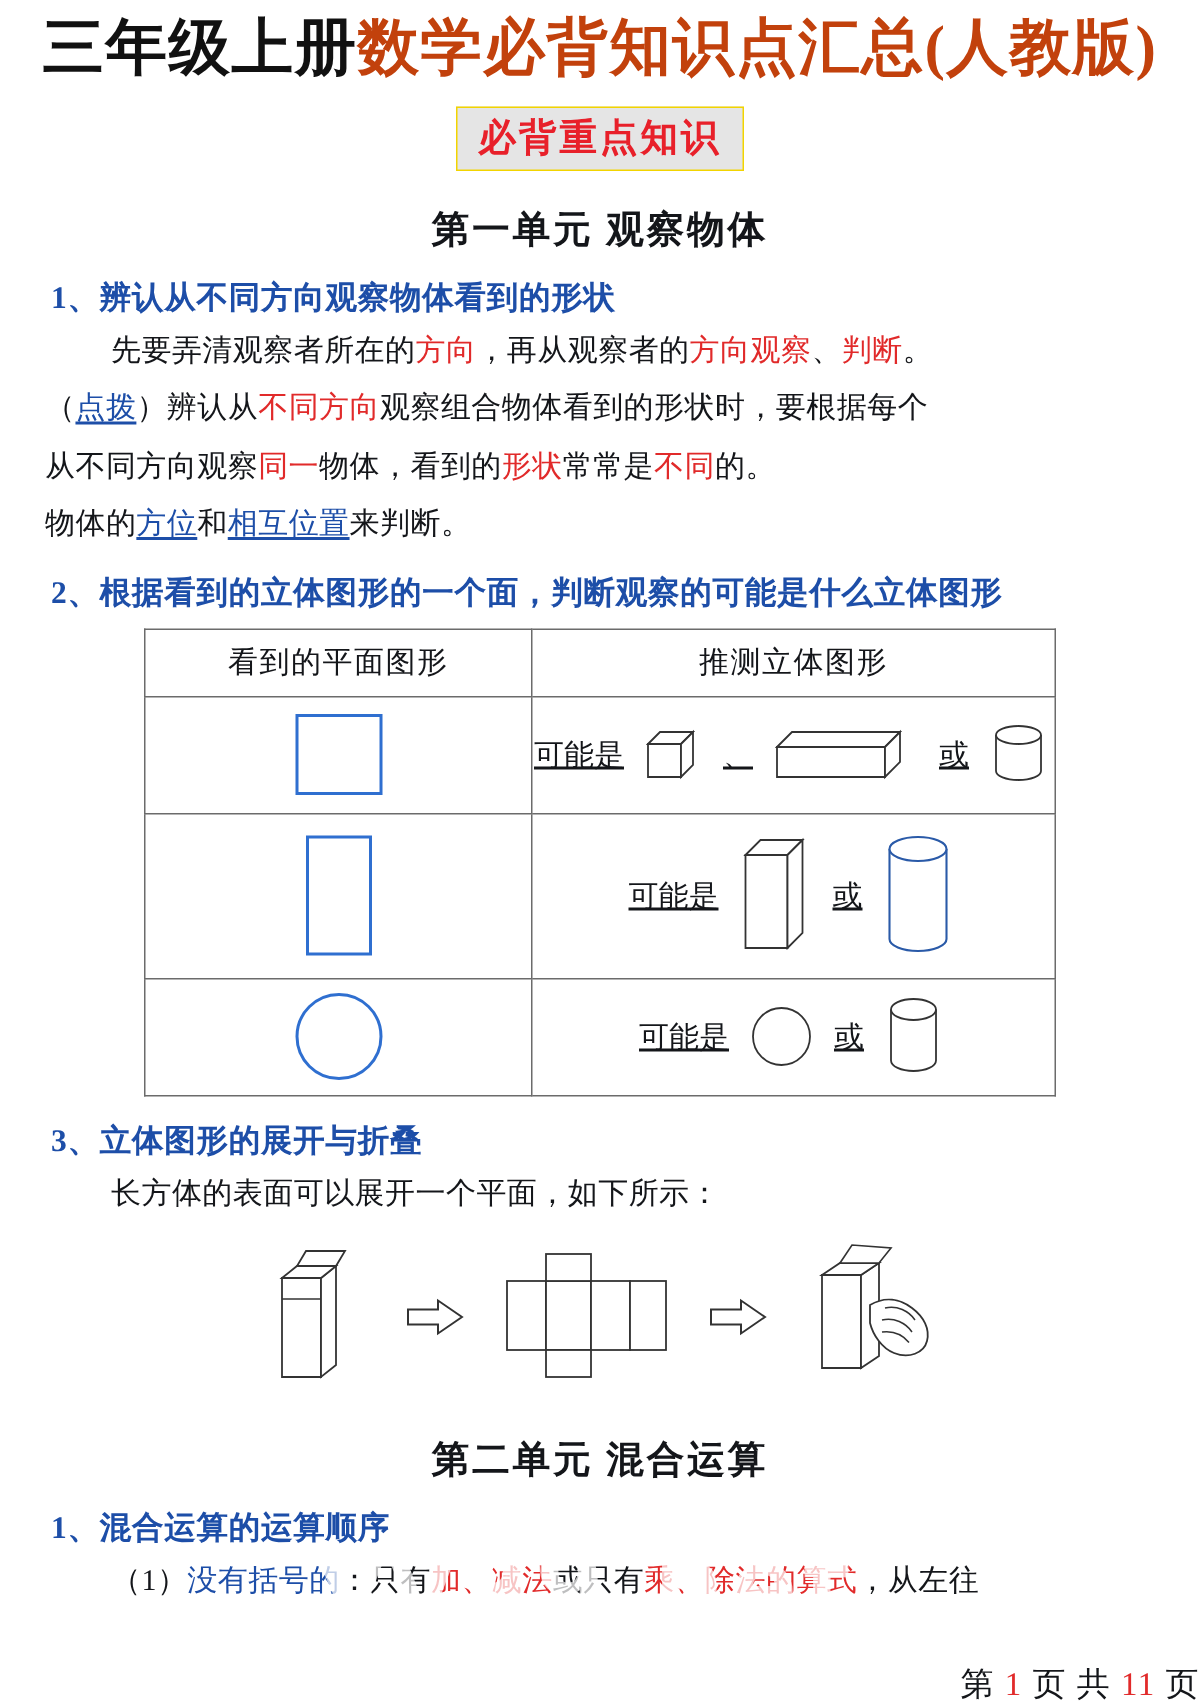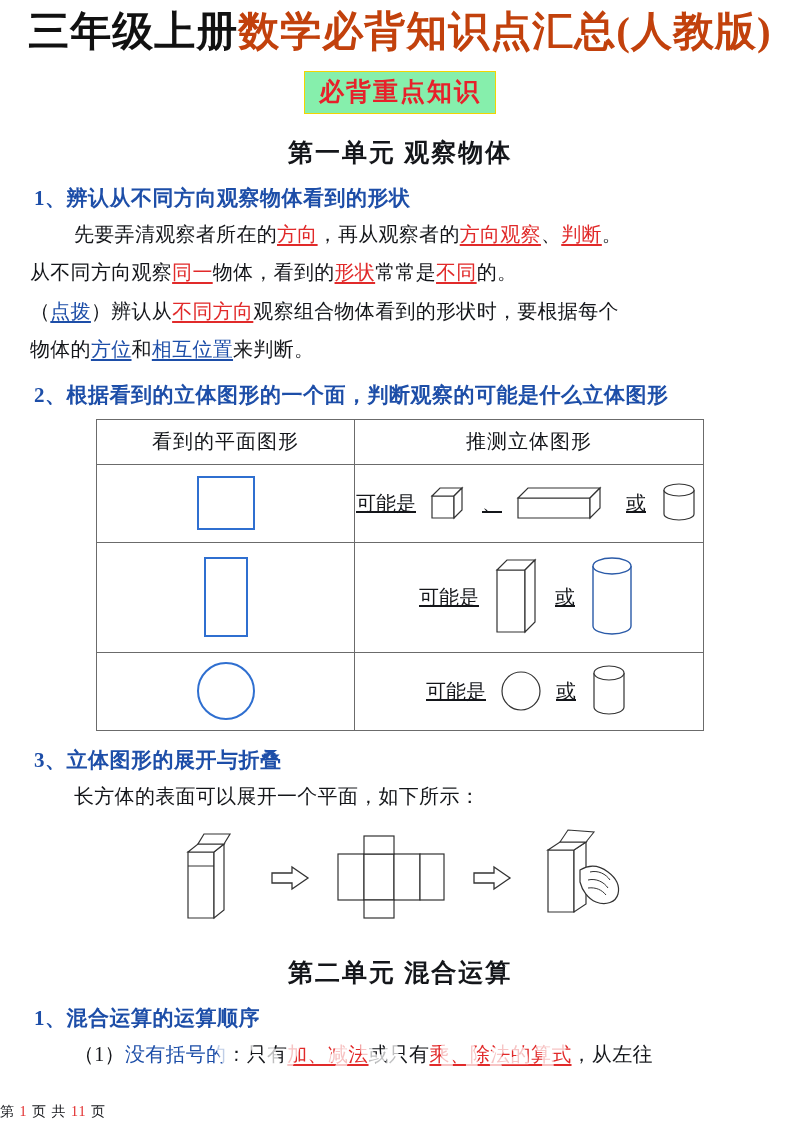--- a/index.html
+++ b/index.html
@@ -43,21 +43,21 @@
     letter-spacing: 1px;
     color: #c2410c;
   }
 
   .subtitle-wrap {
     display: flex;
     justify-content: center;
     margin-top: 12px;
   }
   .subtitle-box {
-    background: #86efac;
+    background: #e5e5e5;
     color: #e8202a;
     font-size: 25px;
     font-weight: bold;
     letter-spacing: 2px;
     padding: 3px 14px 5px 14px;
     border: 1px solid #f2d400;
   }
 
   
   .unit-heading {
@@ -80,21 +80,21 @@
   }
   .para {
     font-size: 20px;
     line-height: 1.62;
     color: #14161a;
     margin-top: 6px;
     letter-spacing: 0.3px;
   }
   .indent { text-indent: 44px; }
   .blue { color: #1d4ea8; }
-  .ur   { color: #e12a2a; text-decoration: underline; text-underline-offset: 3px; }
+  .ur   { color: #e12a2a; text-underline-offset: 3px; }
   .ub   { color: #1d4ea8; text-decoration: underline; text-underline-offset: 3px; }
 
   
   table.shapes {
     width: 608px;
     margin: 10px auto 0 auto;
     border-collapse: collapse;
     table-layout: fixed;
   }
   table.shapes td, table.shapes th {
@@ -143,25 +143,25 @@
     justify-content: center;
     gap: 22px;
     margin-top: 10px;
     height: 112px;
   }
   .arrow-svg { display: block; }
 
   
   .footer {
     position: absolute;
-    bottom: 20px;
+    bottom: 3px;
     left: 0;
     width: 100%;
-    text-align: left;
-    font-size: 14px;
+    text-align: right;
+    font-size: 22px;
     color: #14161a;
     letter-spacing: 1px;
   }
   .footer .num { color: #e12a2a; }
 
   
   .watermark {
     position: absolute;
     left: 0; right: 16px;
     bottom: 46px;
@@ -193,25 +193,25 @@
 
   <div class="unit-heading">第一单元  观察物体</div>
 
   <div class="sec-title">1、辨认从不同方向观察物体看到的形状</div>
 
   <div class="para indent">
     <span>先要弄清观察者所在的</span><span class="ur">方向</span><span>，再从观察者的</span><span class="ur">方向观察</span><span>、</span><span class="ur">判断</span><span>。</span>
   </div>
 
   <div class="para">
+    <span>（</span><span class="ub">点拨</span><span>）辨认从</span><span class="ur">不同方向</span><span>观察组合物体看到的形状时，要根据每个</span>
+  </div>
+
+  <div class="para">
     <span>从不同方向观察</span><span class="ur">同一</span><span>物体，看到的</span><span class="ur">形状</span><span>常常是</span><span class="ur">不同</span><span>的。</span>
-  </div>
-
-  <div class="para">
-    <span>（</span><span class="ub">点拨</span><span>）辨认从</span><span class="ur">不同方向</span><span>观察组合物体看到的形状时，要根据每个</span>
   </div>
 
   <div class="para">
     <span>物体的</span><span class="ub">方位</span><span>和</span><span class="ub">相互位置</span><span>来判断。</span>
   </div>
 
   <div class="sec-title">2、根据看到的立体图形的一个面，判断观察的可能是什么立体图形</div>
 
   <table class="shapes">
     <tbody>

